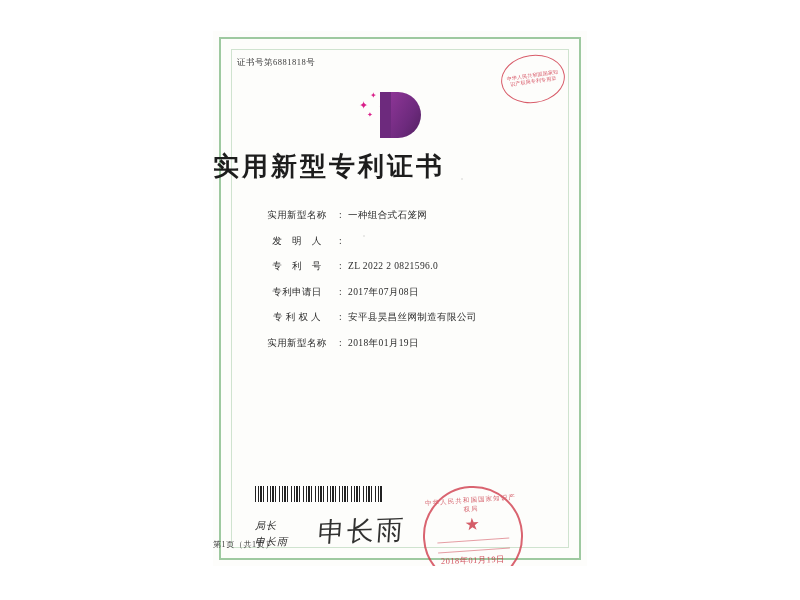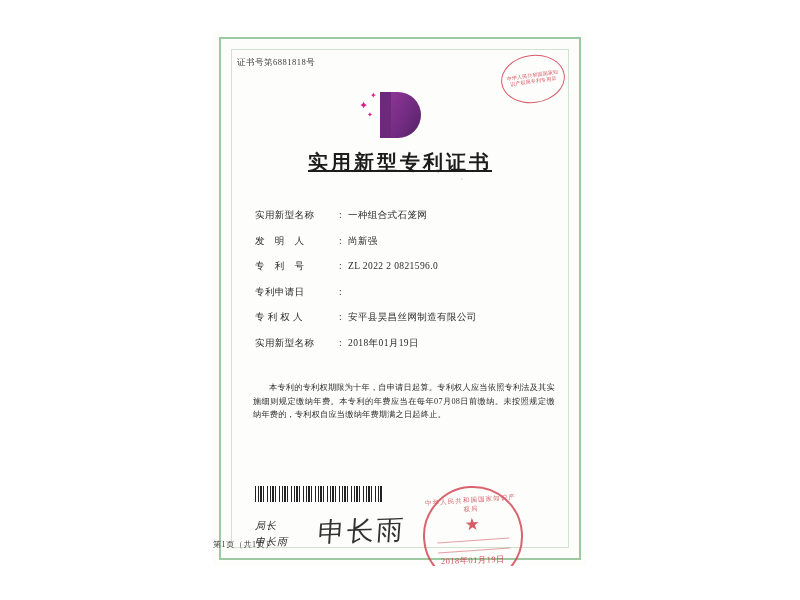--- a/index.html
+++ b/index.html
@@ -134,27 +134,25 @@
   .emblem-star.s2 { left: 13px; top: 2px;  font-size: 8px; }
   .emblem-star.s3 { left: 22px; top: 14px; font-size: 7px; }
   .emblem-star.s4 { left: 10px; top: 22px; font-size: 7px; }
 
   
   #doc-title {
     position: absolute;
     left: 0;
     right: 0;
     top: 118px;
-    text-align: center;
-    font-size: 20px;
+    font-size: 26px;
     font-weight: bold;
     letter-spacing: 3px;
     color: #1d1d1d;
     font-family: "Liberation Serif", "DejaVu Serif", serif;
-    text-decoration: underline;
   }
 
   
   #fields {
     position: absolute;
     left: 42px;
     top: 178px;
     right: 34px;
   }
   .field-row {
@@ -162,20 +160,21 @@
     align-items: baseline;
     margin-bottom: 12.5px;
     font-size: 9.5px;
     color: #2b2b2b;
     letter-spacing: 0.4px;
   }
   .field-label {
     width: 84px;
     flex: none;
     white-space: nowrap;
+    text-align: center;
   }
   .field-colon {
     width: 9px;
     flex: none;
   }
   .field-value {
     flex: 1;
     white-space: nowrap;
   }
 
@@ -340,50 +339,49 @@
 
       <div class="field-row">
         <span class="field-label">实用新型名称</span>
         <span class="field-colon">:</span>
         <span class="field-value">一种组合式石笼网</span>
       </div>
 
       <div class="field-row">
         <span class="field-label">发　明　人</span>
         <span class="field-colon">:</span>
-        <span class="field-value">尚新强</span>
       </div>
 
       <div class="field-row">
         <span class="field-label">专　利　号</span>
         <span class="field-colon">:</span>
         <span class="field-value">ZL 2022 2 0821596.0</span>
       </div>
 
       <div class="field-row">
         <span class="field-label">专利申请日</span>
         <span class="field-colon">:</span>
+        <span class="field-value">2017年07月08日</span>
       </div>
 
       <div class="field-row">
         <span class="field-label">专 利 权 人</span>
         <span class="field-colon">:</span>
         <span class="field-value">安平县昊昌丝网制造有限公司</span>
       </div>
 
       <div class="field-row">
         <span class="field-label">实用新型名称</span>
         <span class="field-colon">:</span>
         <span class="field-value">2018年01月19日</span>
       </div>
 
     </div>
 
     <div id="body-text">
-      <p>本专利的专利权期限为十年，自申请日起算。专利权人应当依照专利法及其实施细则规定缴纳年费。本专利的年费应当在每年07月08日前缴纳。未按照规定缴纳年费的，专利权自应当缴纳年费期满之日起终止。</p>
     </div>
 
     <div id="barcode"></div>
 
     <div id="signature-block">
       <div>局长</div>
       <div>申长雨</div>
     </div>
 
     <div id="signature-script">申长雨</div>

